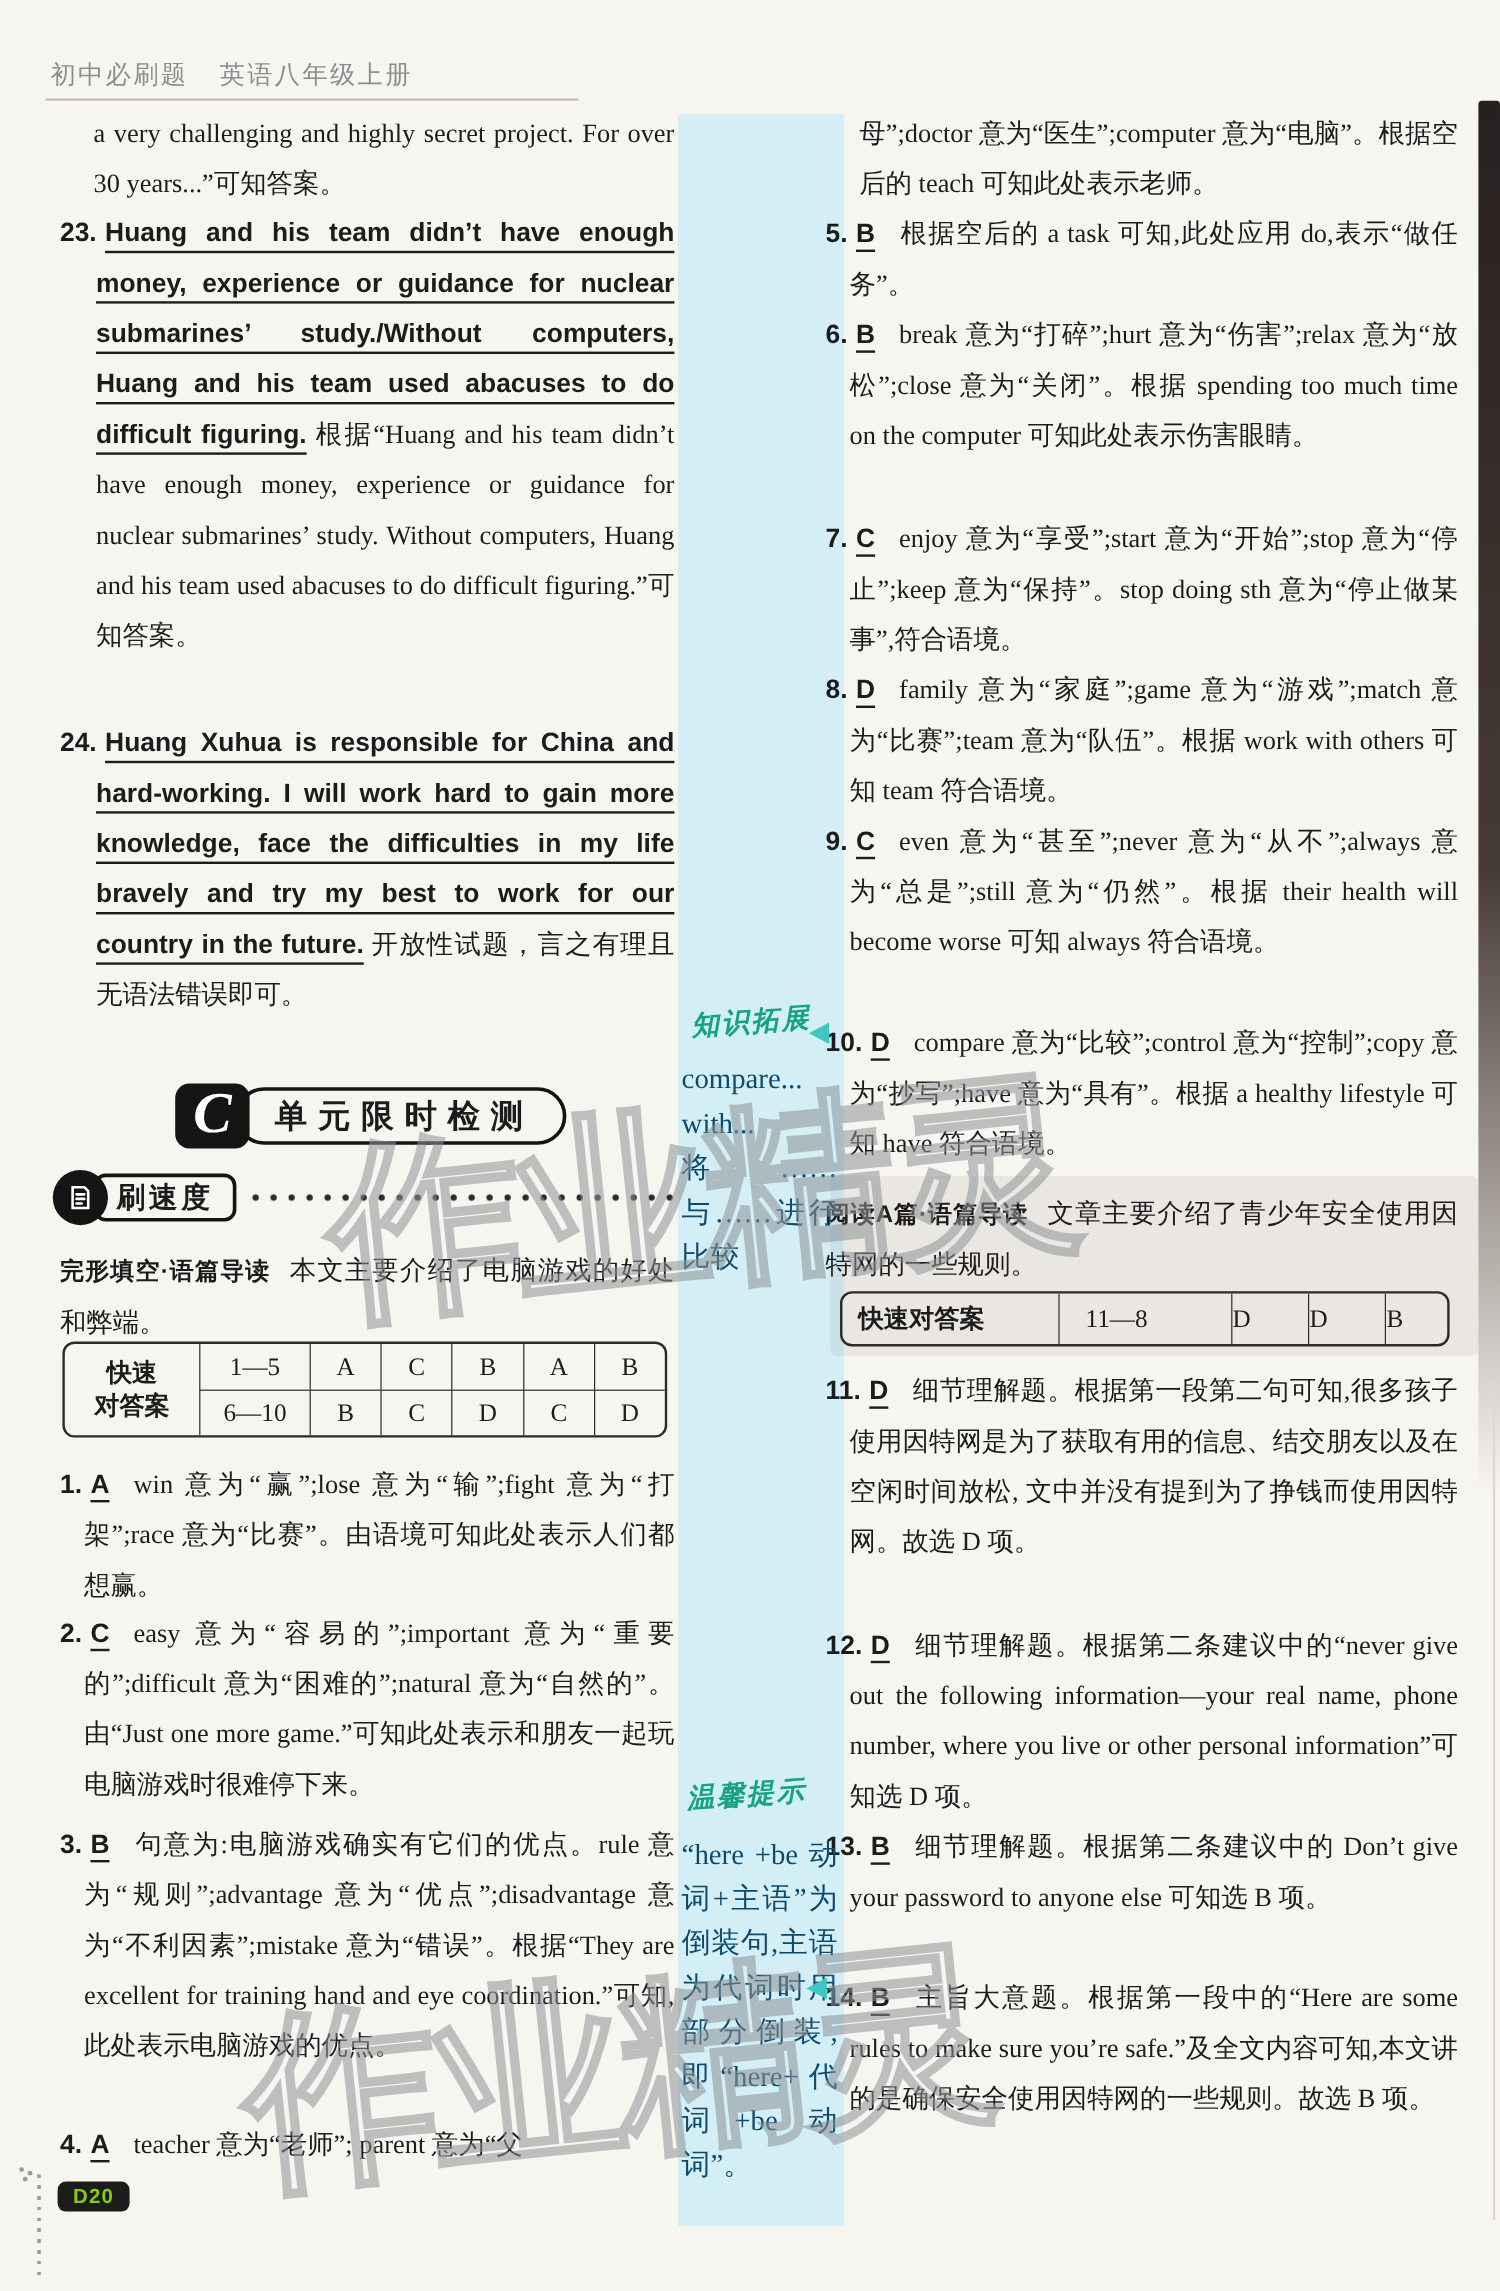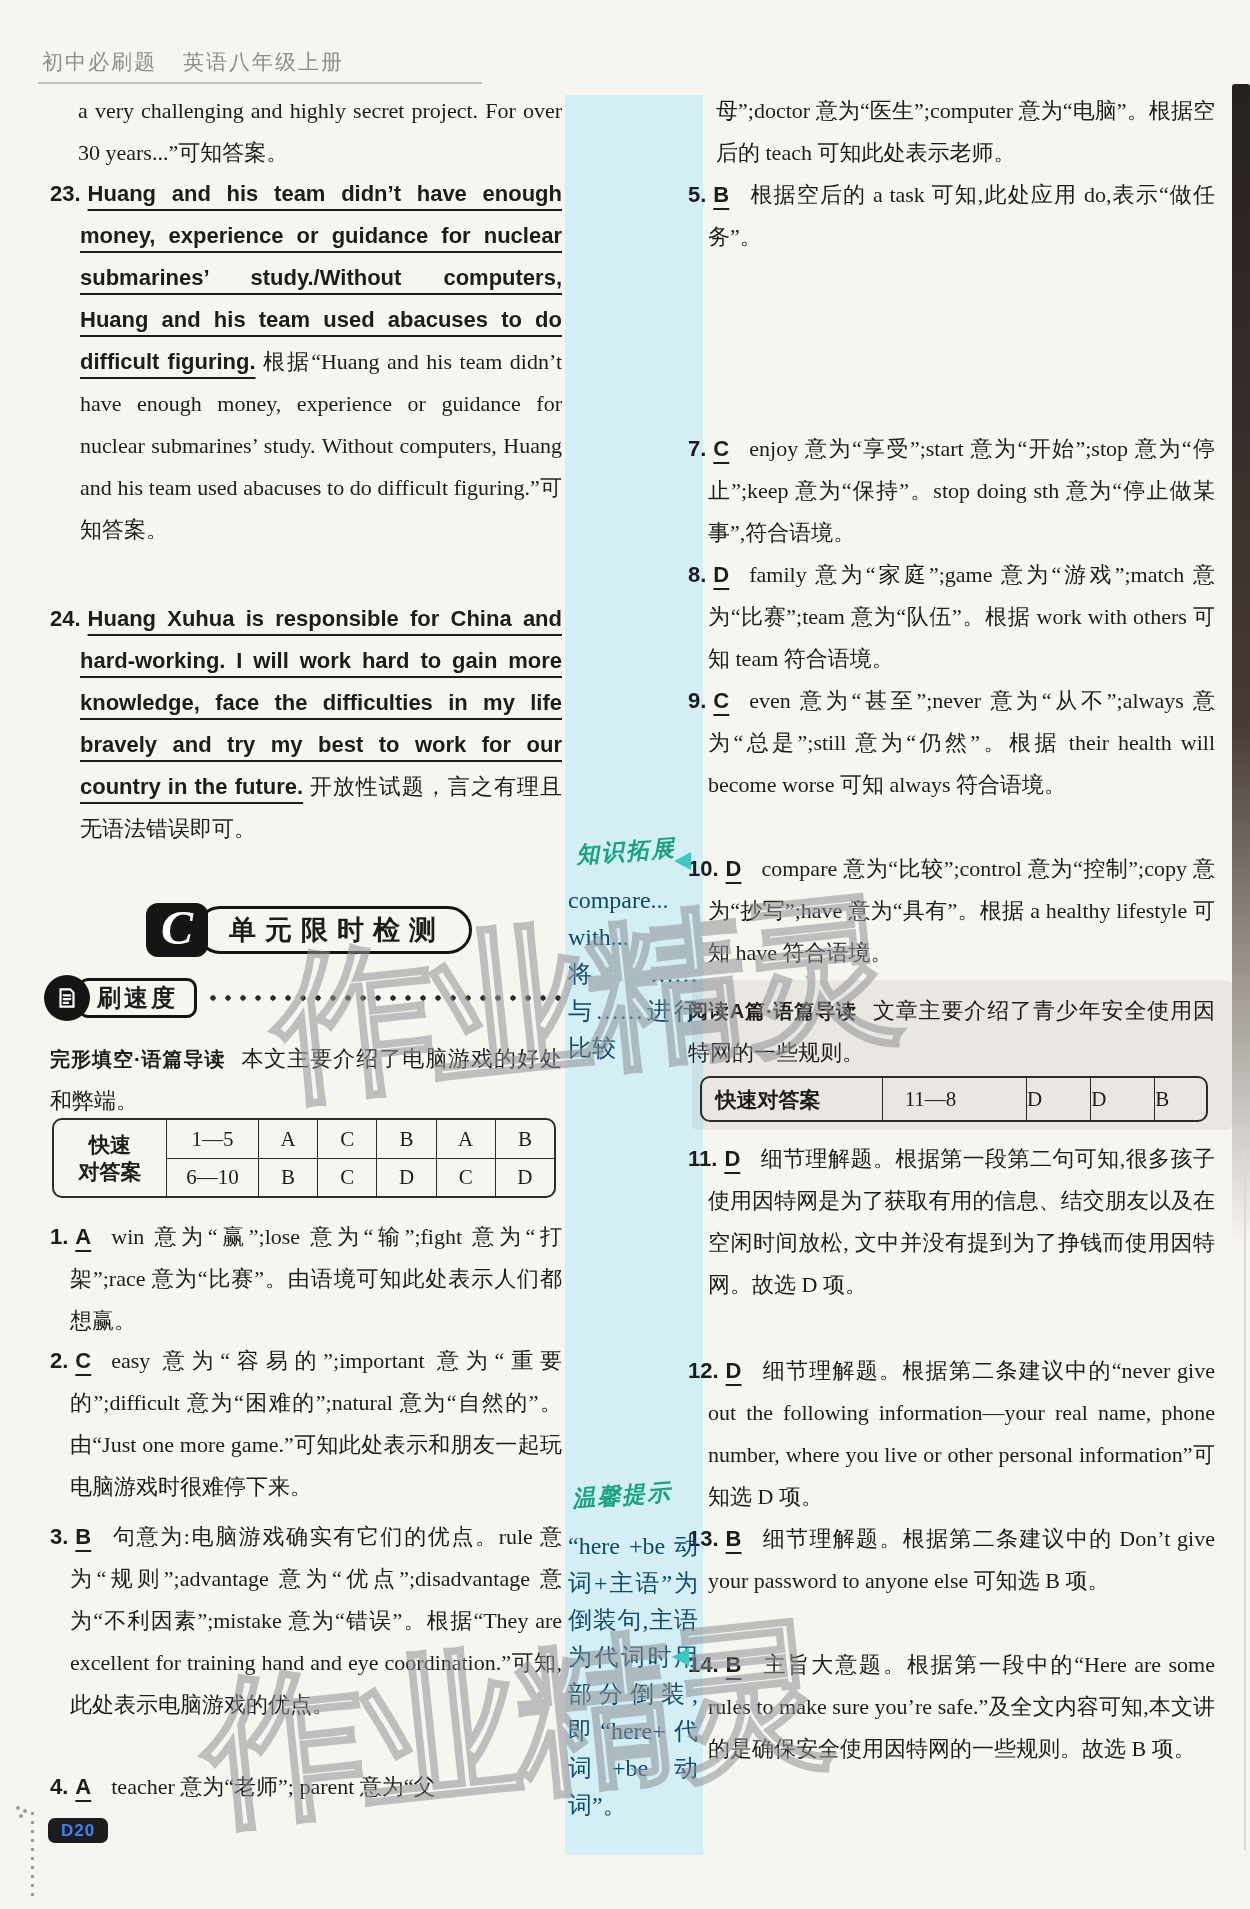--- a/index.html
+++ b/index.html
@@ -68,21 +68,21 @@
   
   .wm{position:absolute;pointer-events:none;z-index:6;}
   .wmtext{font-size:162px;font-weight:700;letter-spacing:-6px;fill:none;stroke:#8e9296;stroke-width:2.6px;
           opacity:.55;font-family:"Liberation Sans","DejaVu Sans",sans-serif;}
   
   .graypanel{position:absolute;background:rgba(110,105,95,0.09);border-radius:6px;}
   .edgestrip{position:absolute;left:1232px;top:84px;width:18px;height:1160px;border-radius:3px;
              background:linear-gradient(to bottom,#262020 0%,#463a34 55%,rgba(70,58,52,0) 100%);}
   .edgeline{position:absolute;left:1244px;top:1150px;width:2px;height:700px;background:#dcd9d3;}
   .pagebadge{position:absolute;left:48px;top:1818px;width:60px;height:25px;background:#1c1c1c;
-             border-radius:7px;color:#3b82f6;display:flex;align-items:center;justify-content:center;
+             border-radius:7px;color:#84cc16;display:flex;align-items:center;justify-content:center;
              font-family:"Liberation Sans","DejaVu Sans",sans-serif;font-weight:700;font-size:17px;letter-spacing:1px;}
   .vdots{position:absolute;left:31px;top:1812px;width:3px;height:86px;
          background-image:repeating-linear-gradient(to bottom,#9a9a9a 0 3px,transparent 3px 9px);}
   .cdots{position:absolute;left:16px;top:1806px;width:4px;height:4px;border-radius:50%;background:#9a9a9a;
          box-shadow:7px 3px 0 #9a9a9a,3px 8px 0 #9a9a9a;}
 </style>
 </head>
 <body>
 
 <div class="page">
@@ -170,20 +170,23 @@
     </div>
   </div>
 
   <div class="col right">
 
     <div class="blk indent" style="top:90px">母”;doctor 意为“医生”;computer 意为“电脑”。根据空后的 teach 可知此处表示老师。</div>
 
     <div class="blk hang" style="top:174px">
       <b class="inum">5.</b><b class="ltr">B</b><span>根据空后的 a task 可知,此处应用 do,表示“做任务”。</span>
     </div>
+    <div class="blk hang" style="top:258px">
+      <b class="inum">6.</b><b class="ltr">B</b><span>break 意为“打碎”;hurt 意为“伤害”;relax 意为“放松”;close 意为“关闭”。根据 spending too much time on the computer 可知此处表示伤害眼睛。</span>
+    </div>
     <div class="blk hang" style="top:428px">
       <b class="inum">7.</b><b class="ltr">C</b><span>enjoy 意为“享受”;start 意为“开始”;stop 意为“停止”;keep 意为“保持”。stop doing sth 意为“停止做某事”,符合语境。</span>
     </div>
     <div class="blk hang" style="top:554px">
       <b class="inum">8.</b><b class="ltr">D</b><span>family 意为“家庭”;game 意为“游戏”;match 意为“比赛”;team 意为“队伍”。根据 work with others 可知 team 符合语境。</span>
     </div>
     <div class="blk hang" style="top:680px">
       <b class="inum">9.</b><b class="ltr">C</b><span>even 意为“甚至”;never 意为“从不”;always 意为“总是”;still 意为“仍然”。根据 their health will become worse 可知 always 符合语境。</span>
     </div>
     <div class="blk hang" style="top:848px">

